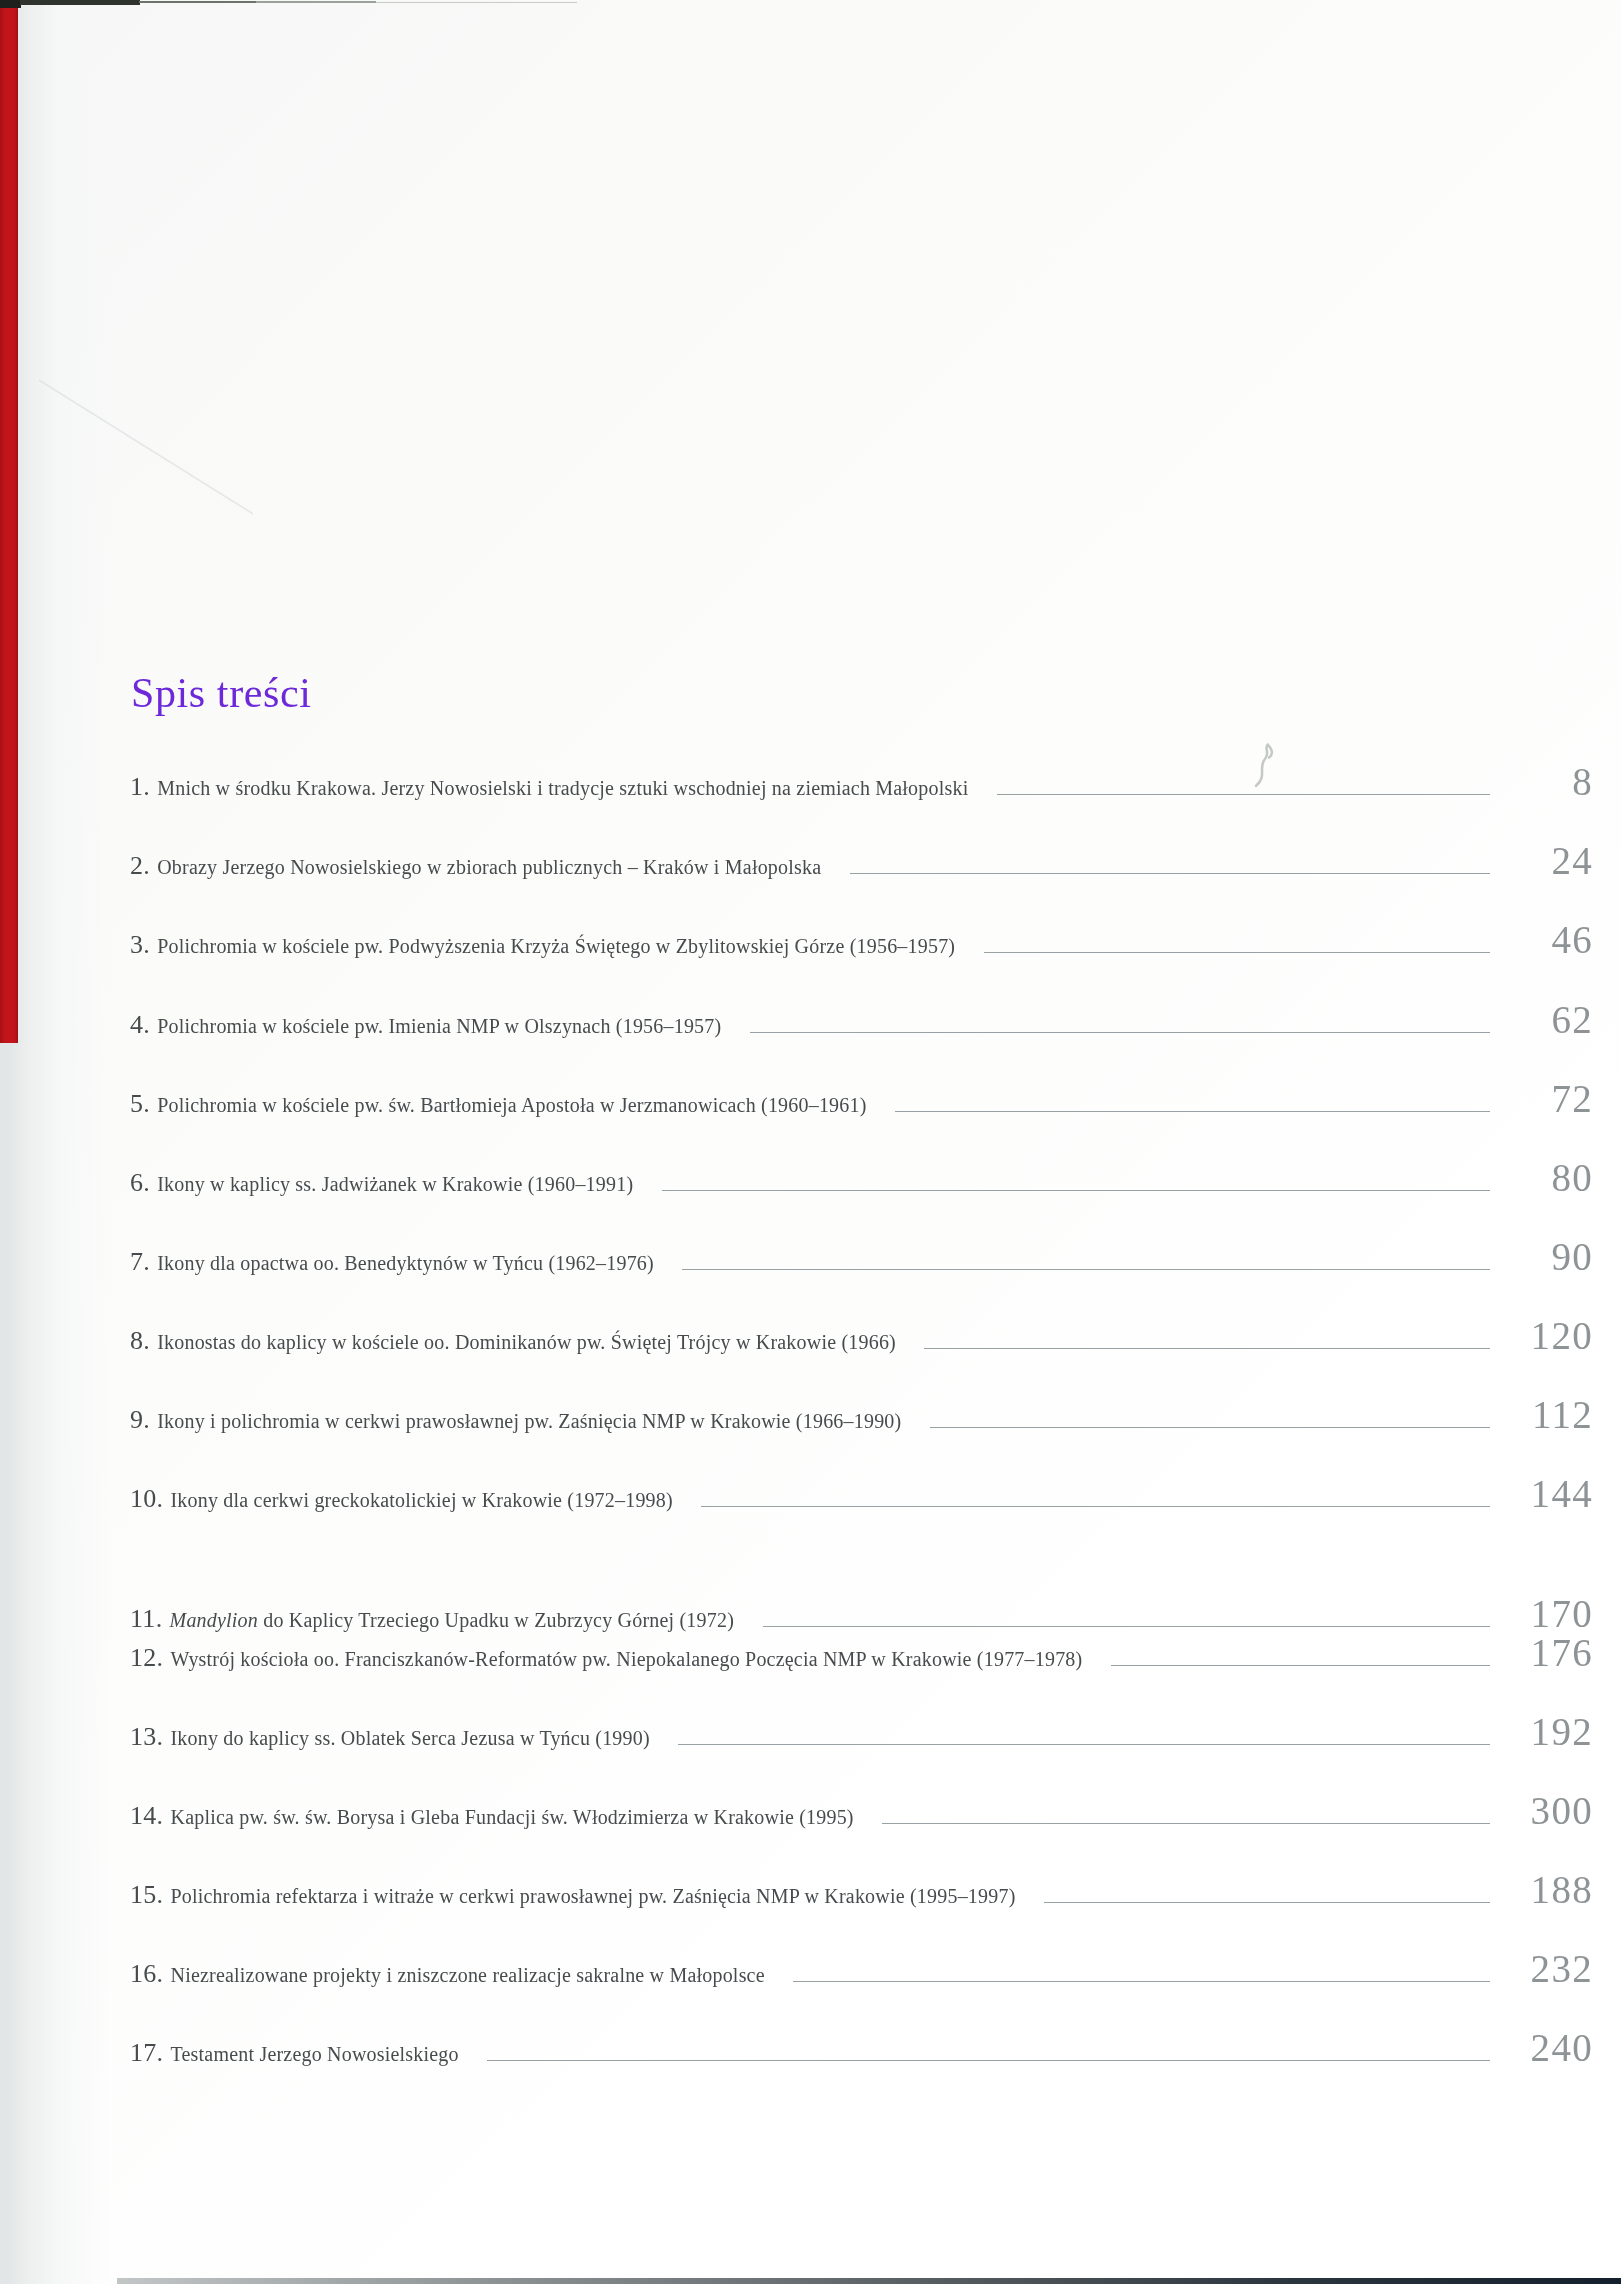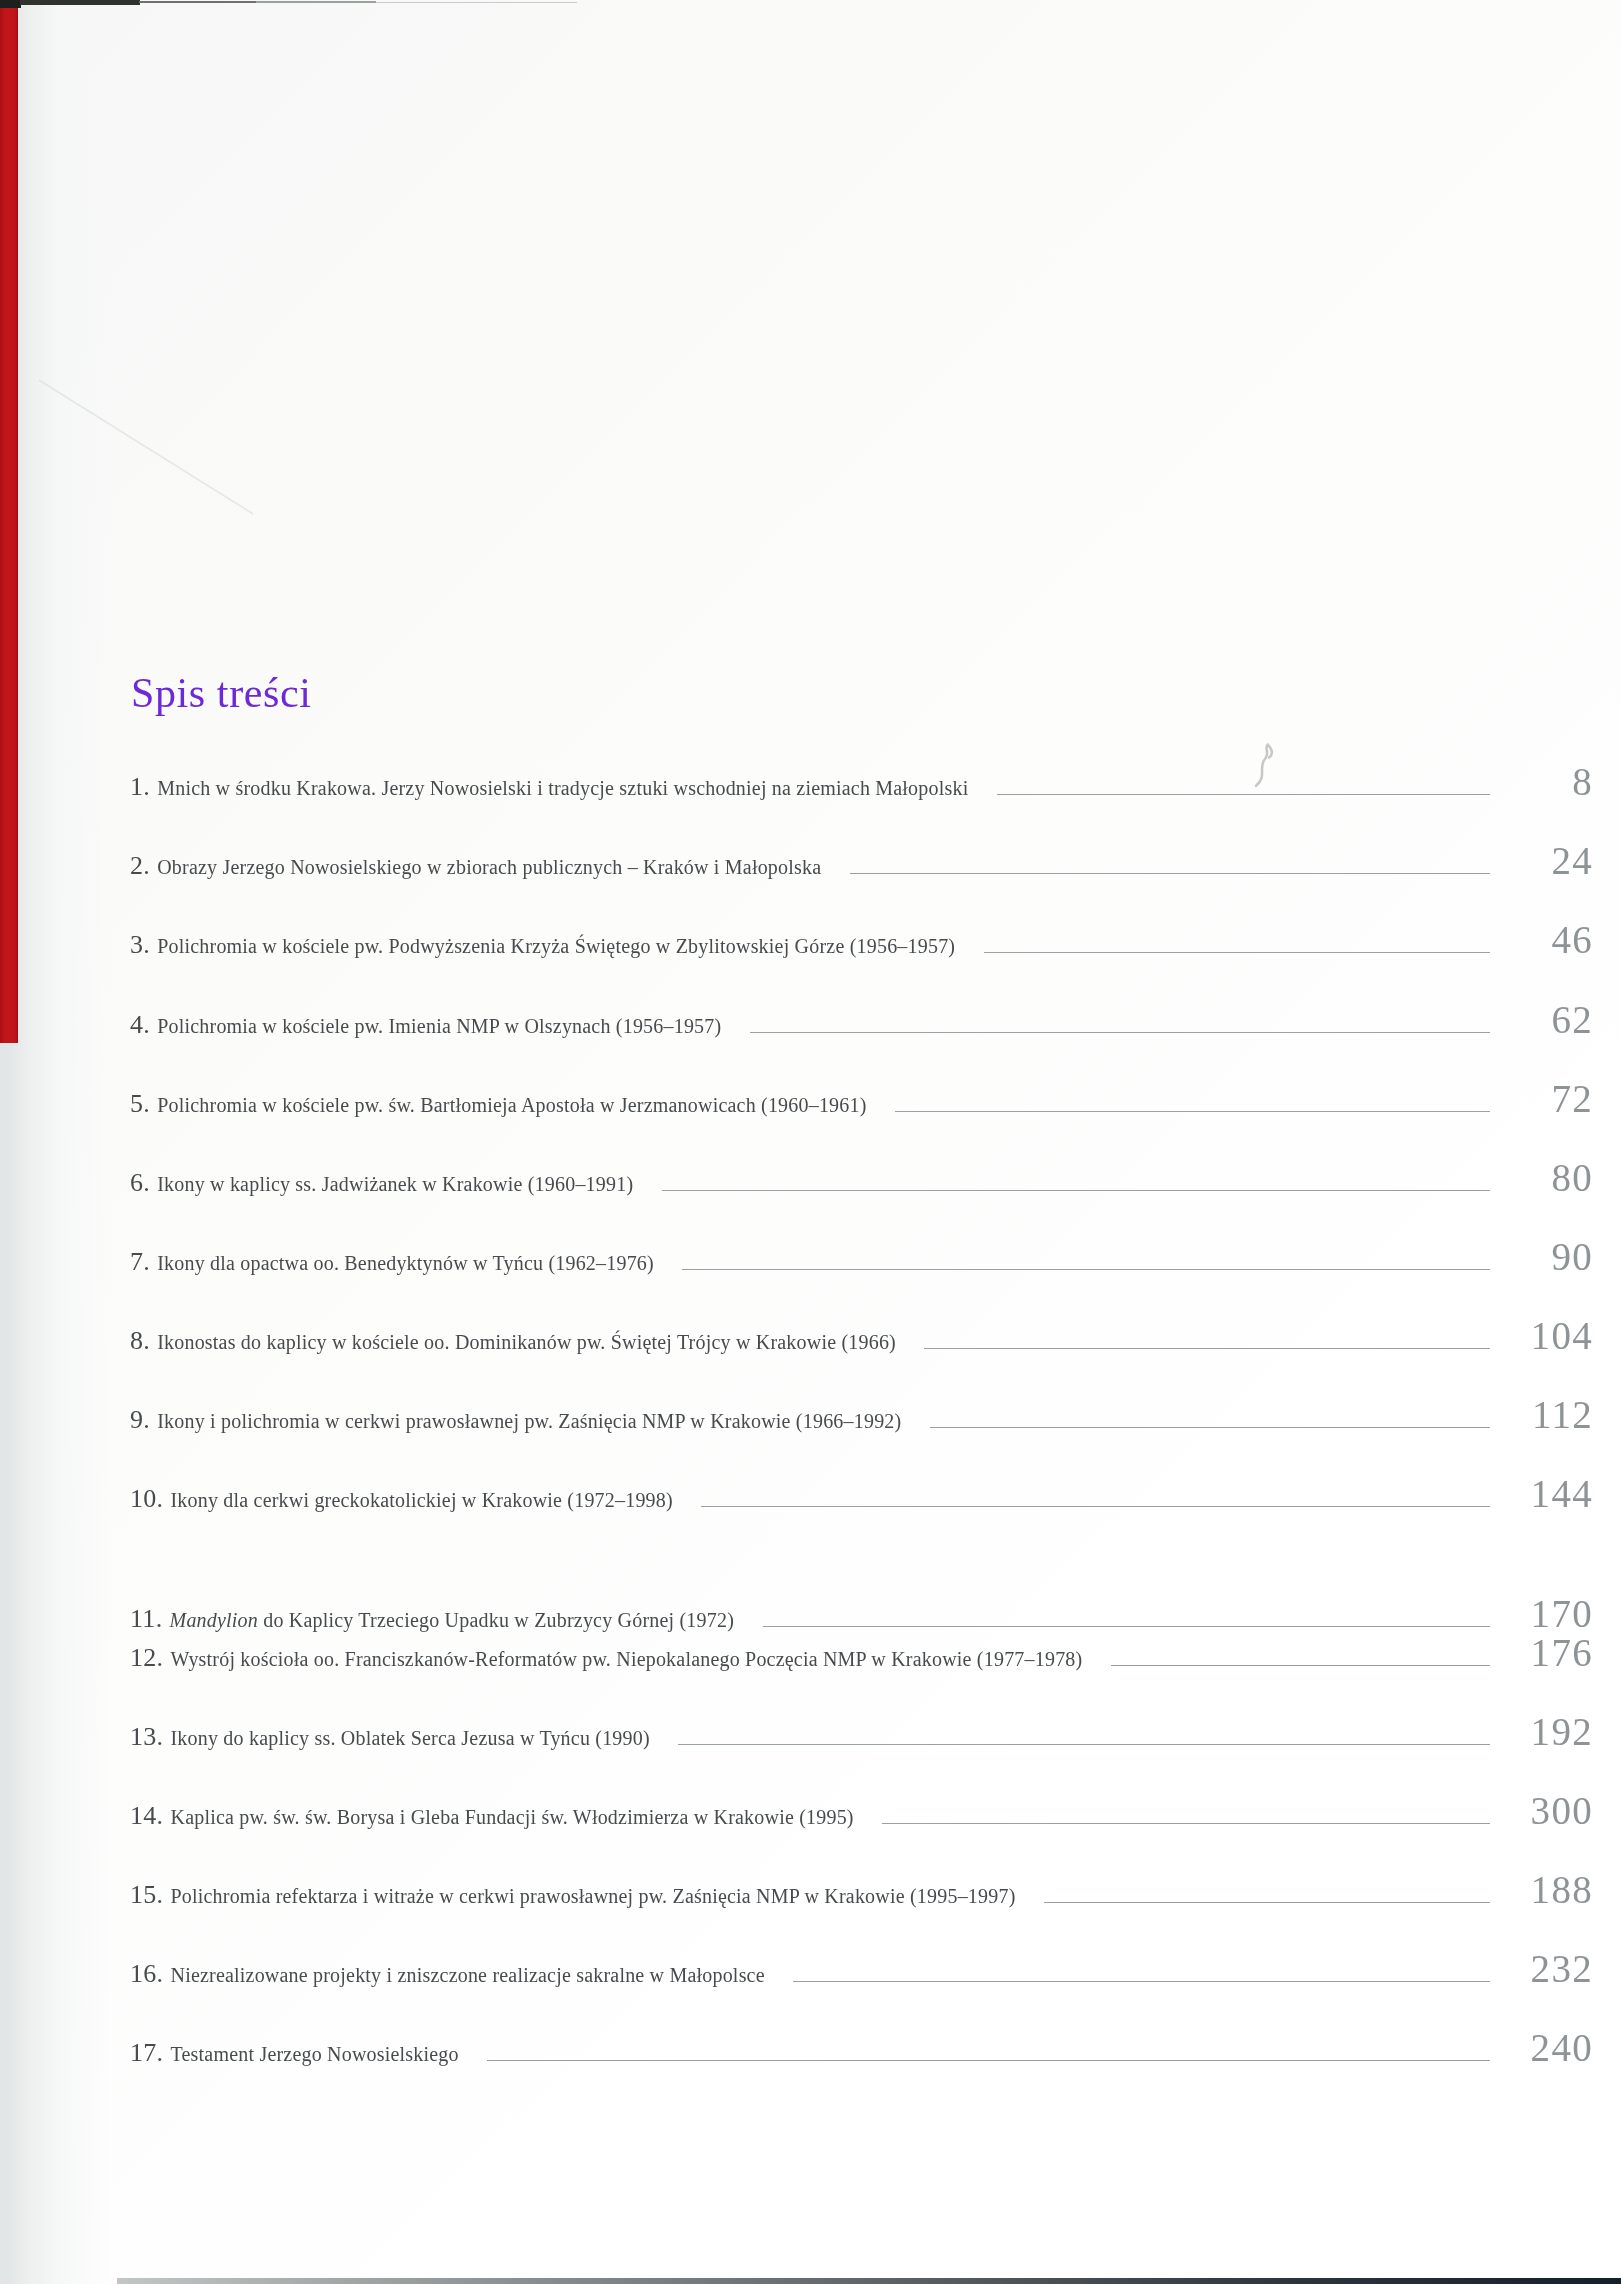--- a/index.html
+++ b/index.html
@@ -124,25 +124,25 @@
     <div class="toc-row" style="top: 1237px;">
     <span class="toc-no">7.</span>
     <span class="toc-title"><span style="white-space: pre;">Ikony dla opactwa oo. Benedyktynów w Tyńcu (1962–1976)</span></span>
     <span class="leader"></span>
     <span class="toc-page">90</span>
   </div>
     <div class="toc-row" style="top: 1316px;">
     <span class="toc-no">8.</span>
     <span class="toc-title"><span style="white-space: pre;">Ikonostas do kaplicy w kościele oo. Dominikanów pw. Świętej Trójcy w Krakowie (1966)</span></span>
     <span class="leader"></span>
-    <span class="toc-page">104</span>
+    <span class="toc-page">120</span>
   </div>
     <div class="toc-row" style="top: 1395px;">
     <span class="toc-no">9.</span>
-    <span class="toc-title"><span style="white-space: pre;">Ikony i polichromia w cerkwi prawosławnej pw. Zaśnięcia NMP w Krakowie (1966–1992)</span></span>
+    <span class="toc-title"><span style="white-space: pre;">Ikony i polichromia w cerkwi prawosławnej pw. Zaśnięcia NMP w Krakowie (1966–1990)</span></span>
     <span class="leader"></span>
     <span class="toc-page">112</span>
   </div>
     <div class="toc-row" style="top: 1474px;">
     <span class="toc-no">10.</span>
     <span class="toc-title"><span style="white-space: pre;">Ikony dla cerkwi greckokatolickiej w Krakowie (1972–1998)</span></span>
     <span class="leader"></span>
     <span class="toc-page">144</span>
   </div>
     <div class="toc-row" style="top: 1554px; margin-top: 40px;">

